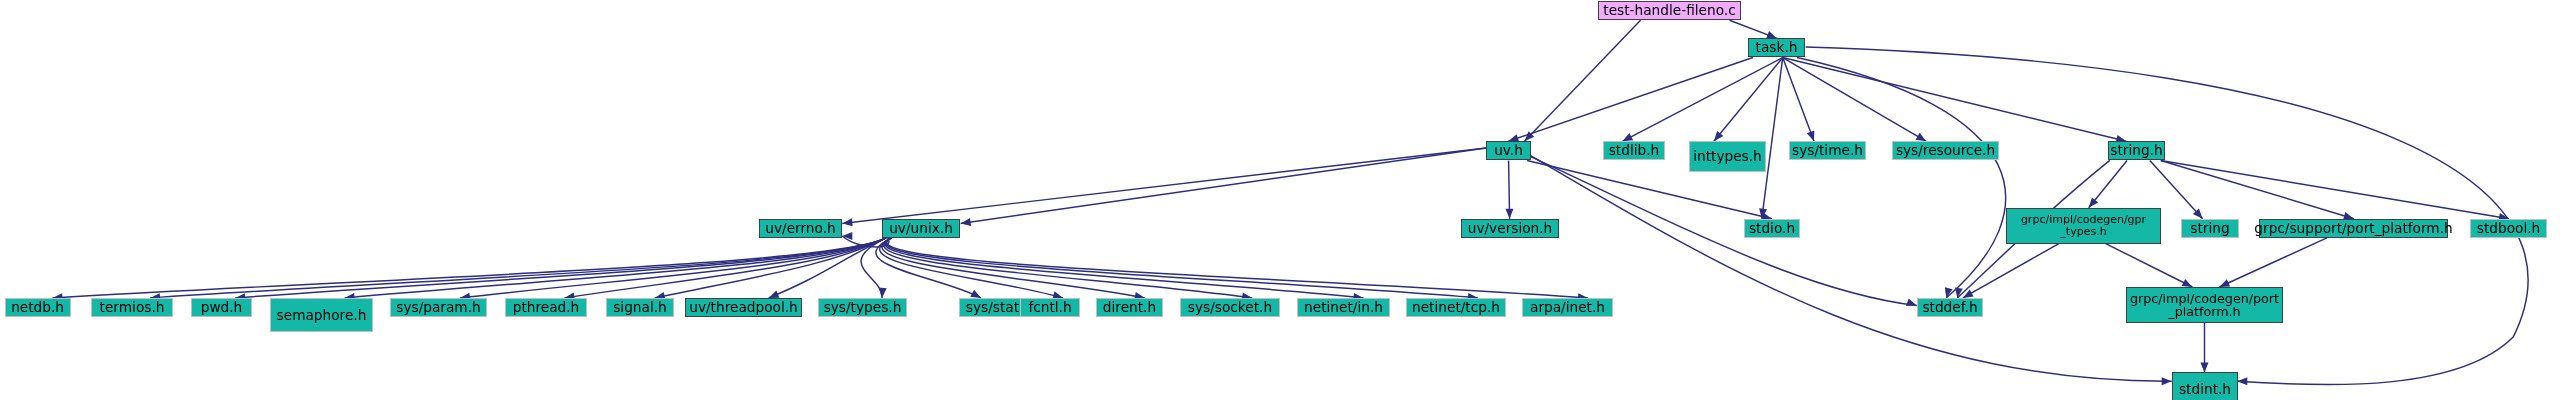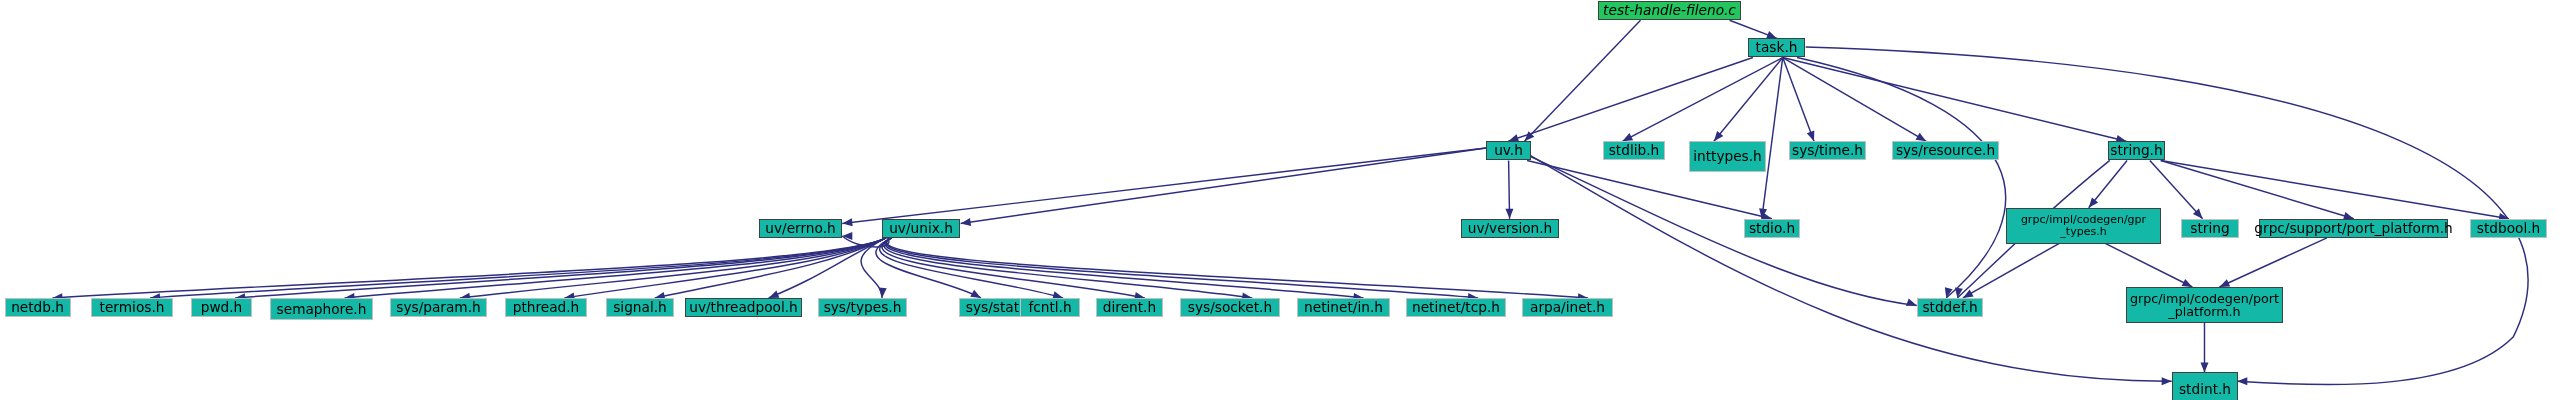--- a/index.html
+++ b/index.html
@@ -13,21 +13,21 @@
     text-align:center;
     background:#14b8a6;
     border:0.9px solid #c0c0c0;
     color:#000000;
     font-size:13.7px;
     line-height:1.05;
     white-space:pre-line;
     letter-spacing:0px;
   }
   .node.bold{border:1.8px solid #404040;}
-  .node.root{background:#22c55e;border:1.8px solid #404040;font-style:italic;}
+  .node.root{background:#f0abfc;border:1.8px solid #404040;}
 </style>
 </head>
 <body>
 
 <div id="canvas">
   <svg id="edges" viewBox="0 0 2829 440" xmlns="http://www.w3.org/2000/svg">
       <g>
         <path d="M1801.64,22 L1674.2,155" fill="none" stroke="#2e2e7f" stroke-width="1.6"></path>
         <polygon points="1674.2,155 1678.6334214227186,144.01342753682567 1684.9873551427786,150.10173816302446" fill="#2e2e7f"></polygon>
       </g>
@@ -214,21 +214,21 @@
       <div class="node bold" style="left: 1461px; top: 219px; width: 98px; height: 19px;">uv/version.h</div>
       <div class="node" style="left: 1744px; top: 219px; width: 56px; height: 19px;">stdio.h</div>
       <div class="node bold" style="left: 2006px; top: 208px; width: 155px; height: 36px; font-size: 11px;">grpc/impl/codegen/gpr
 _types.h</div>
       <div class="node" style="left: 2181px; top: 219px; width: 58px; height: 19px;">string</div>
       <div class="node bold" style="left: 2259px; top: 219px; width: 189px; height: 19px;">grpc/support/port_platform.h</div>
       <div class="node" style="left: 2470px; top: 219px; width: 77px; height: 19px;">stdbool.h</div>
       <div class="node" style="left: 4.6px; top: 298px; width: 66px; height: 19px;">netdb.h</div>
       <div class="node" style="left: 91px; top: 298px; width: 82px; height: 19px;">termios.h</div>
       <div class="node" style="left: 191px; top: 298px; width: 61px; height: 19px;">pwd.h</div>
-      <div class="node" style="left: 270px; top: 298px; width: 103px; height: 22px;">semaphore.h</div>
+      <div class="node" style="left: 270px; top: 298px; width: 103px; height: 34px;">semaphore.h</div>
       <div class="node" style="left: 390px; top: 298px; width: 97px; height: 19px;">sys/param.h</div>
       <div class="node" style="left: 505px; top: 298px; width: 82px; height: 19px;">pthread.h</div>
       <div class="node" style="left: 606px; top: 298px; width: 68px; height: 19px;">signal.h</div>
       <div class="node bold" style="left: 685px; top: 298px; width: 117px; height: 19px;">uv/threadpool.h</div>
       <div class="node" style="left: 818px; top: 298px; width: 89px; height: 19px;">sys/types.h</div>
       <div class="node" style="left: 923px; top: 298px; width: 80px; height: 19px; margin-left: 36px;">sys/stat.h</div>
       <div class="node" style="left: 1020px; top: 298px; width: 60px; height: 19px;">fcntl.h</div>
       <div class="node" style="left: 1096px; top: 298px; width: 67px; height: 19px;">dirent.h</div>
       <div class="node" style="left: 1180px; top: 298px; width: 100px; height: 19px;">sys/socket.h</div>
       <div class="node" style="left: 1297px; top: 298px; width: 93px; height: 19px;">netinet/in.h</div>

